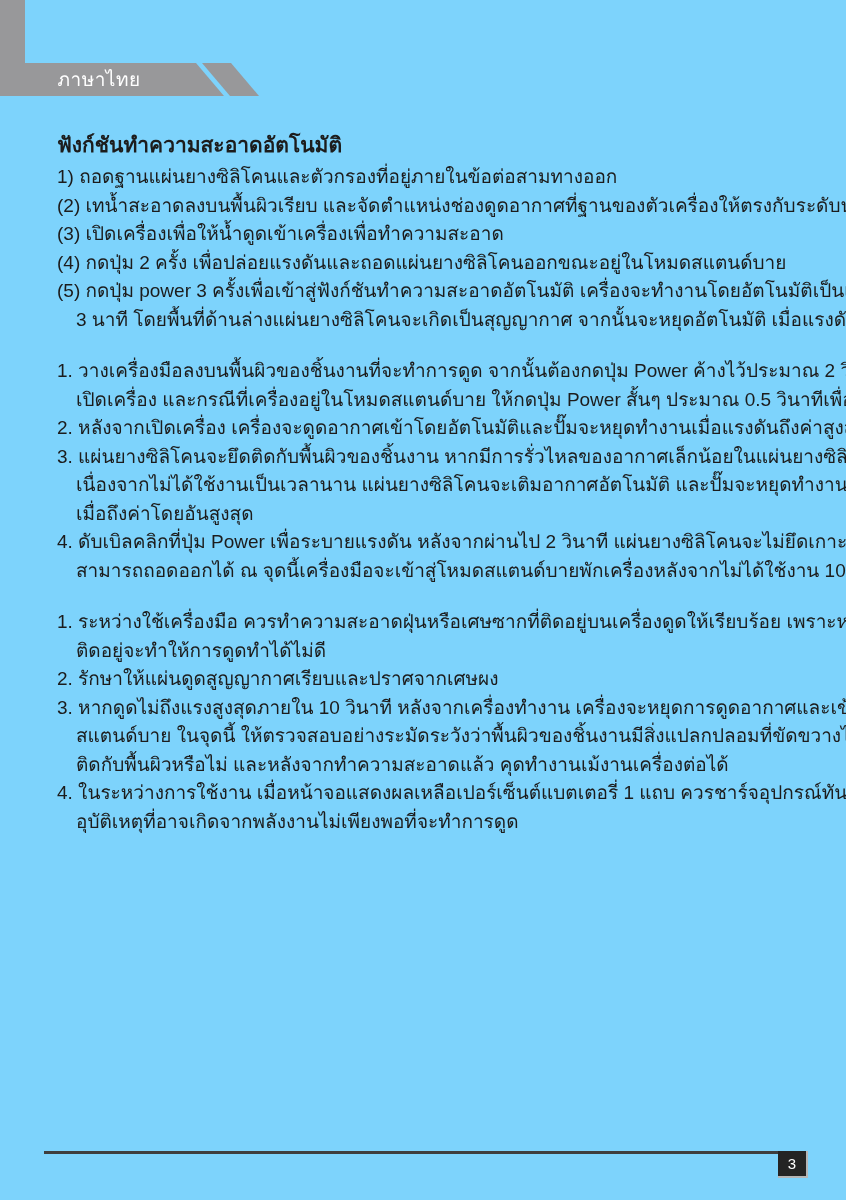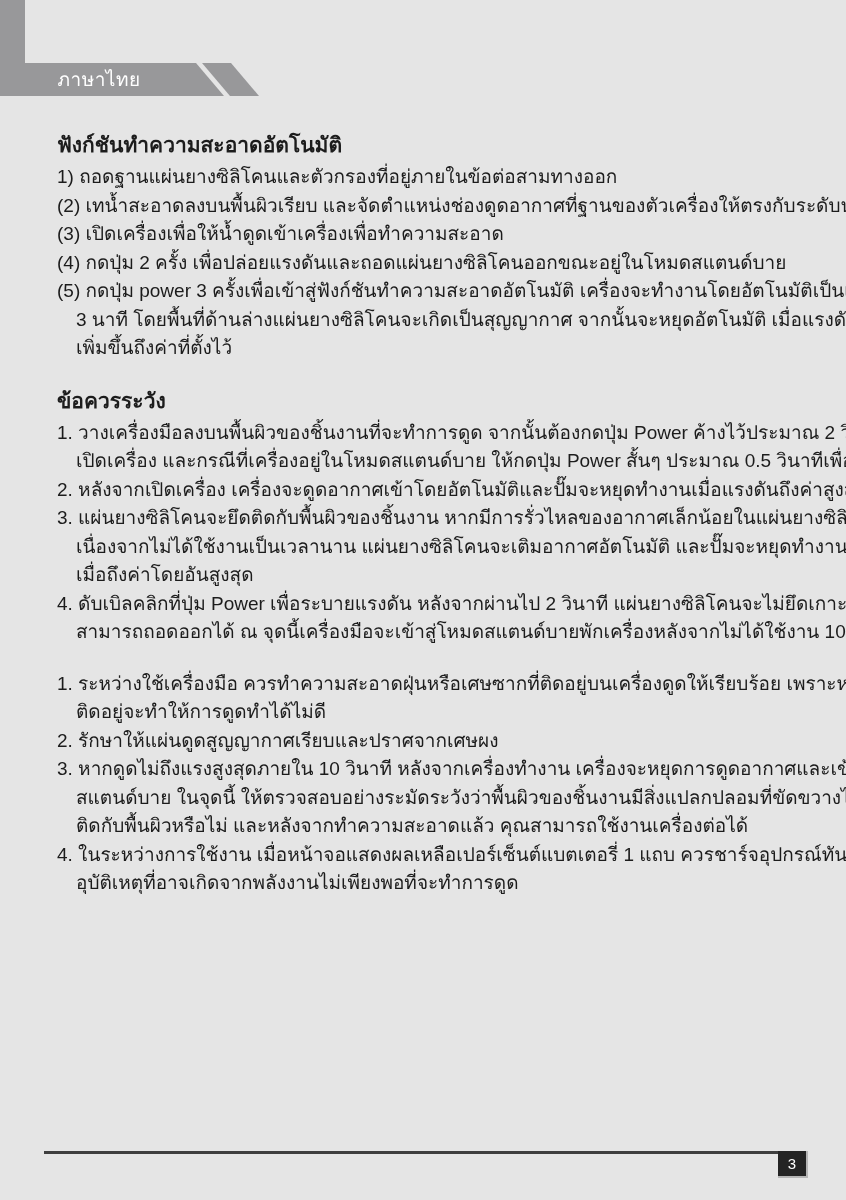--- a/index.html
+++ b/index.html
@@ -5,21 +5,21 @@
   html, body {
     margin: 0;
     padding: 0;
     background: #ffffff;
     font-family: "Liberation Sans", "DejaVu Sans", sans-serif;
   }
   .page {
     position: relative;
     width: 846px;
     height: 1200px;
-    background: #e5e5e5;
+    background: #7dd3fc;
     overflow: hidden;
     color: var(--text, #1c1c1c);
   }
 
   
   .corner-strip {
     position: absolute;
     left: 0; top: 0;
     width: 25px; height: 63px;
     background: var(--banner-gray, #98989a);
@@ -114,42 +114,40 @@
   <div class="content">
 
     <div class="section">
       <div class="section-heading">ฟังก์ชันทำความสะอาดอัตโนมัติ</div>
       <div class="line">1) ถอดฐานแผ่นยางซิลิโคนและตัวกรองที่อยู่ภายในข้อต่อสามทางออก</div>
       <div class="line">(2) เทน้ำสะอาดลงบนพื้นผิวเรียบ และจัดตำแหน่งช่องดูดอากาศที่ฐานของตัวเครื่องให้ตรงกับระดับน้ำ</div>
       <div class="line">(3) เปิดเครื่องเพื่อให้น้ำดูดเข้าเครื่องเพื่อทำความสะอาด</div>
       <div class="line">(4) กดปุ่ม 2 ครั้ง เพื่อปล่อยแรงดันและถอดแผ่นยางซิลิโคนออกขณะอยู่ในโหมดสแตนด์บาย</div>
       <div class="line">(5) กดปุ่ม power 3 ครั้งเพื่อเข้าสู่ฟังก์ชันทำความสะอาดอัตโนมัติ เครื่องจะทำงานโดยอัตโนมัติเป็นเวลา</div>
       <div class="line cont">3 นาที โดยพื้นที่ด้านล่างแผ่นยางซิลิโคนจะเกิดเป็นสุญญากาศ จากนั้นจะหยุดอัตโนมัติ เมื่อแรงดันอากาศ</div>
-      <div class="line cont">เพิ่มขึ้นถึงค่าที่ตั้งไว้</div>
     </div>
 
     <div class="section">
-      <div class="section-heading">ข้อควรระวัง</div>
       <div class="line">1. วางเครื่องมือลงบนพื้นผิวของชิ้นงานที่จะทำการดูด จากนั้นต้องกดปุ่ม Power ค้างไว้ประมาณ 2 วินาทีเพื่อทำการ</div>
       <div class="line cont">เปิดเครื่อง และกรณีที่เครื่องอยู่ในโหมดสแตนด์บาย ให้กดปุ่ม Power สั้นๆ ประมาณ 0.5 วินาทีเพื่อเปิดเครื่อง</div>
       <div class="line">2. หลังจากเปิดเครื่อง เครื่องจะดูดอากาศเข้าโดยอัตโนมัติและปั๊มจะหยุดทำงานเมื่อแรงดันถึงค่าสูงสุดที่ตั้งไว้ (300 kg.)</div>
       <div class="line">3. แผ่นยางซิลิโคนจะยึดติดกับพื้นผิวของชิ้นงาน หากมีการรั่วไหลของอากาศเล็กน้อยในแผ่นยางซิลิโคน</div>
       <div class="line cont">เนื่องจากไม่ได้ใช้งานเป็นเวลานาน แผ่นยางซิลิโคนจะเติมอากาศอัตโนมัติ และปั๊มจะหยุดทำงานโดยอัตโนมัติ</div>
       <div class="line cont">เมื่อถึงค่าโดยอันสูงสุด</div>
       <div class="line">4. ดับเบิลคลิกที่ปุ่ม Power เพื่อระบายแรงดัน หลังจากผ่านไป 2 วินาที แผ่นยางซิลิโคนจะไม่ยึดเกาะกับชิ้นงานและ</div>
       <div class="line cont">สามารถถอดออกได้ ณ จุดนี้เครื่องมือจะเข้าสู่โหมดสแตนด์บายพักเครื่องหลังจากไม่ได้ใช้งาน 10 นาที</div>
     </div>
 
     <div class="section">
       <div class="line">1. ระหว่างใช้เครื่องมือ ควรทำความสะอาดฝุ่นหรือเศษซากที่ติดอยู่บนเครื่องดูดให้เรียบร้อย เพราะหากมีสิ่งดังกล่าว</div>
       <div class="line cont">ติดอยู่จะทำให้การดูดทำได้ไม่ดี</div>
       <div class="line">2. รักษาให้แผ่นดูดสูญญากาศเรียบและปราศจากเศษผง</div>
       <div class="line">3. หากดูดไม่ถึงแรงสูงสุดภายใน 10 วินาที หลังจากเครื่องทำงาน เครื่องจะหยุดการดูดอากาศและเข้าสู่โหมด</div>
       <div class="line cont">สแตนด์บาย ในจุดนี้ ให้ตรวจสอบอย่างระมัดระวังว่าพื้นผิวของชิ้นงานมีสิ่งแปลกปลอมที่ขัดขวางไม่ให้ถ้วยดูด</div>
-      <div class="line cont">ติดกับพื้นผิวหรือไม่ และหลังจากทำความสะอาดแล้ว คุณสามารถใช้งานเครื่องต่อได้</div>
+      <div class="line cont">ติดกับพื้นผิวหรือไม่ และหลังจากทำความสะอาดแล้ว คุดทำงานเม้งานเครื่องต่อได้</div>
       <div class="line">4. ในระหว่างการใช้งาน เมื่อหน้าจอแสดงผลเหลือเปอร์เซ็นต์แบตเตอรี่ 1 แถบ ควรชาร์จอุปกรณ์ทันที เพื่อป้องกัน</div>
       <div class="line cont">อุบัติเหตุที่อาจเกิดจากพลังงานไม่เพียงพอที่จะทำการดูด</div>
     </div>
 
   </div>
 
   <div class="footer-rule"></div>
   <div class="page-number-badge">3</div>
 
 </div>

